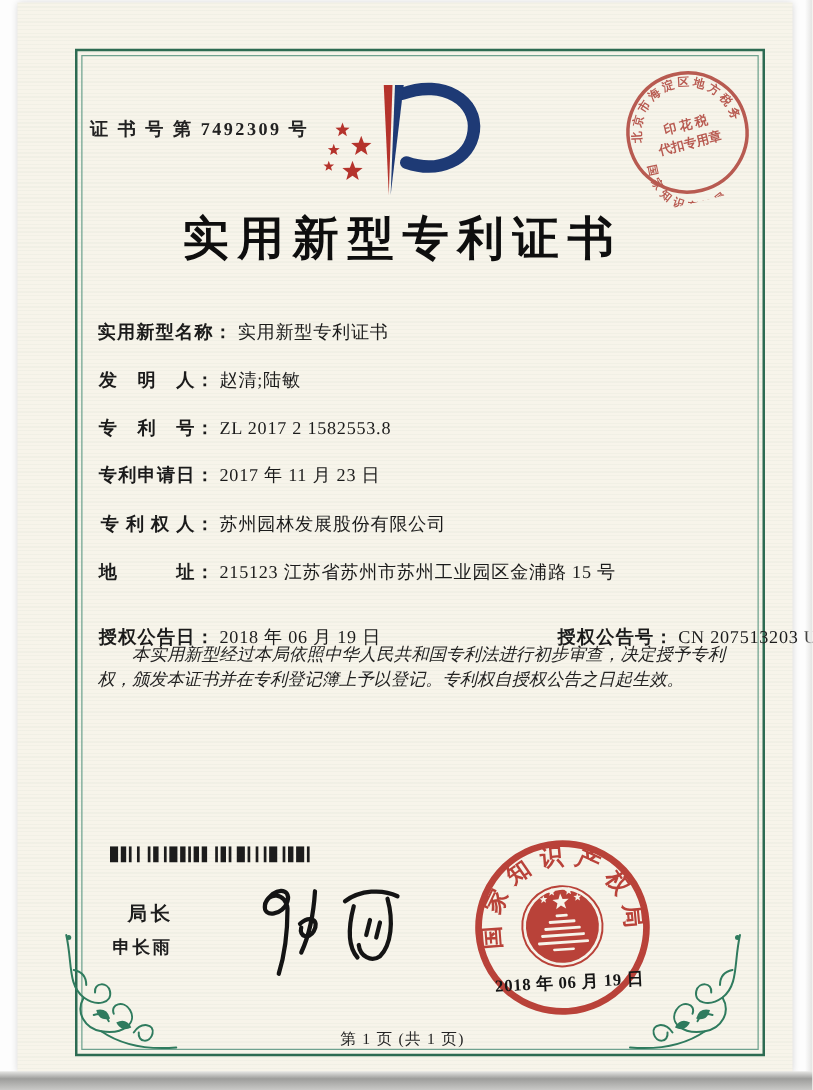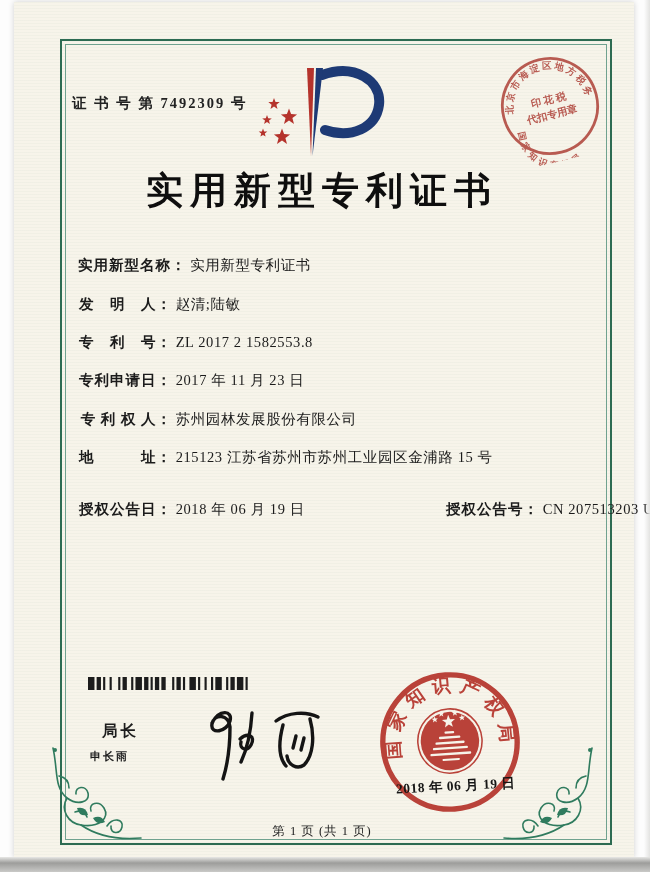--- a/index.html
+++ b/index.html
@@ -50,21 +50,21 @@
   .row .lbl{display:inline-block;min-width:94px;font-weight:bold;letter-spacing:1px;text-align:right;}
   .row .val{letter-spacing:0.6px;}
   .grant-no{position:absolute;left:368px;top:0;white-space:nowrap;}
   .body-text{
     position:absolute;left:78px;top:514px;width:502px;
     font-size:13.8px;line-height:19.6px;font-style:italic;color:#222;
   }
   .body-text p{margin:0;text-indent:2em;text-align:justify;}
   .barcode{position:absolute;left:88px;top:677px;width:164px;height:13px;}
   .director-title{position:absolute;left:102px;top:721px;font-size:15.5px;font-weight:bold;letter-spacing:3px;}
-  .director-name{position:absolute;left:90px;top:749px;font-size:11px;font-weight:bold;letter-spacing:2px;}
+  .director-name{position:absolute;left:90px;top:749px;font-size:14px;font-weight:bold;letter-spacing:2px;}
   .signature{position:absolute;left:182px;top:699px;width:150px;height:85px;}
   .official-seal{position:absolute;left:377px;top:669px;width:146px;height:146px;transform:rotate(-4deg);opacity:0.93;}
   .seal-date{
     position:absolute;left:396px;top:777px;width:130px;
     font-size:13.5px;font-weight:bold;letter-spacing:0.5px;color:#161616;
     transform:rotate(-3deg);white-space:nowrap;
   }
   .footer{
     position:absolute;left:46px;top:823px;width:552px;text-align:center;
     font-size:12.5px;letter-spacing:1px;color:#222;
@@ -144,20 +144,21 @@
     <span class="lbl">授权公告日：</span>
     <span class="val">2018 年 06 月 19 日</span>
     <span class="grant-no">
       <span class="lbl" style="min-width:0">授权公告号：</span>
       <span class="val">CN 207513203 U</span>
     </span>
   </div>
 </div>
 
 <div class="body-text">
+  <p>本实用新型经过本局依照中华人民共和国专利法进行初步审查，决定授予专利权，颁发本证书并在专利登记簿上予以登记。专利权自授权公告之日起生效。</p>
 </div>
 
 <svg class="barcode" viewBox="0 0 164 13" preserveAspectRatio="none">
   <g id="barcode-bars" fill="#1c1c1c">
       <rect x="0.00" y="0" width="6.47" height="13"></rect>
       <rect x="8.63" y="0" width="4.32" height="13"></rect>
       <rect x="15.11" y="0" width="2.16" height="13"></rect>
       <rect x="21.58" y="0" width="2.16" height="13"></rect>
       <rect x="30.21" y="0" width="2.16" height="13"></rect>
       <rect x="34.53" y="0" width="4.32" height="13"></rect>

